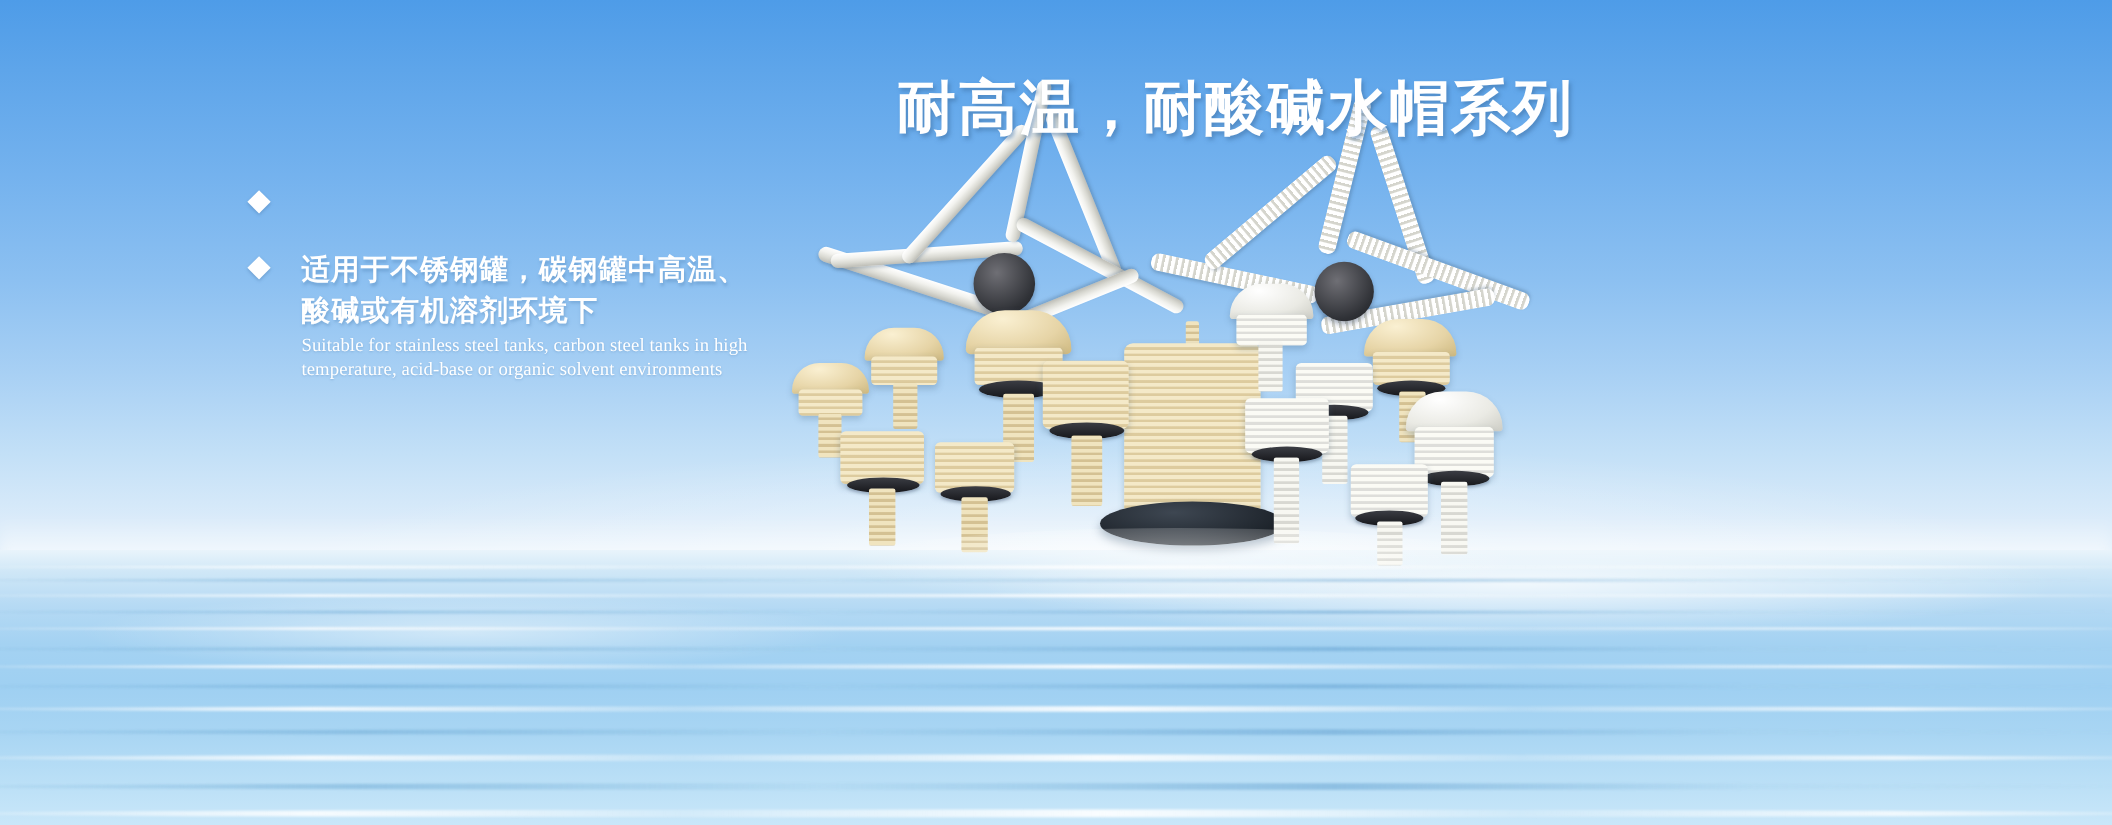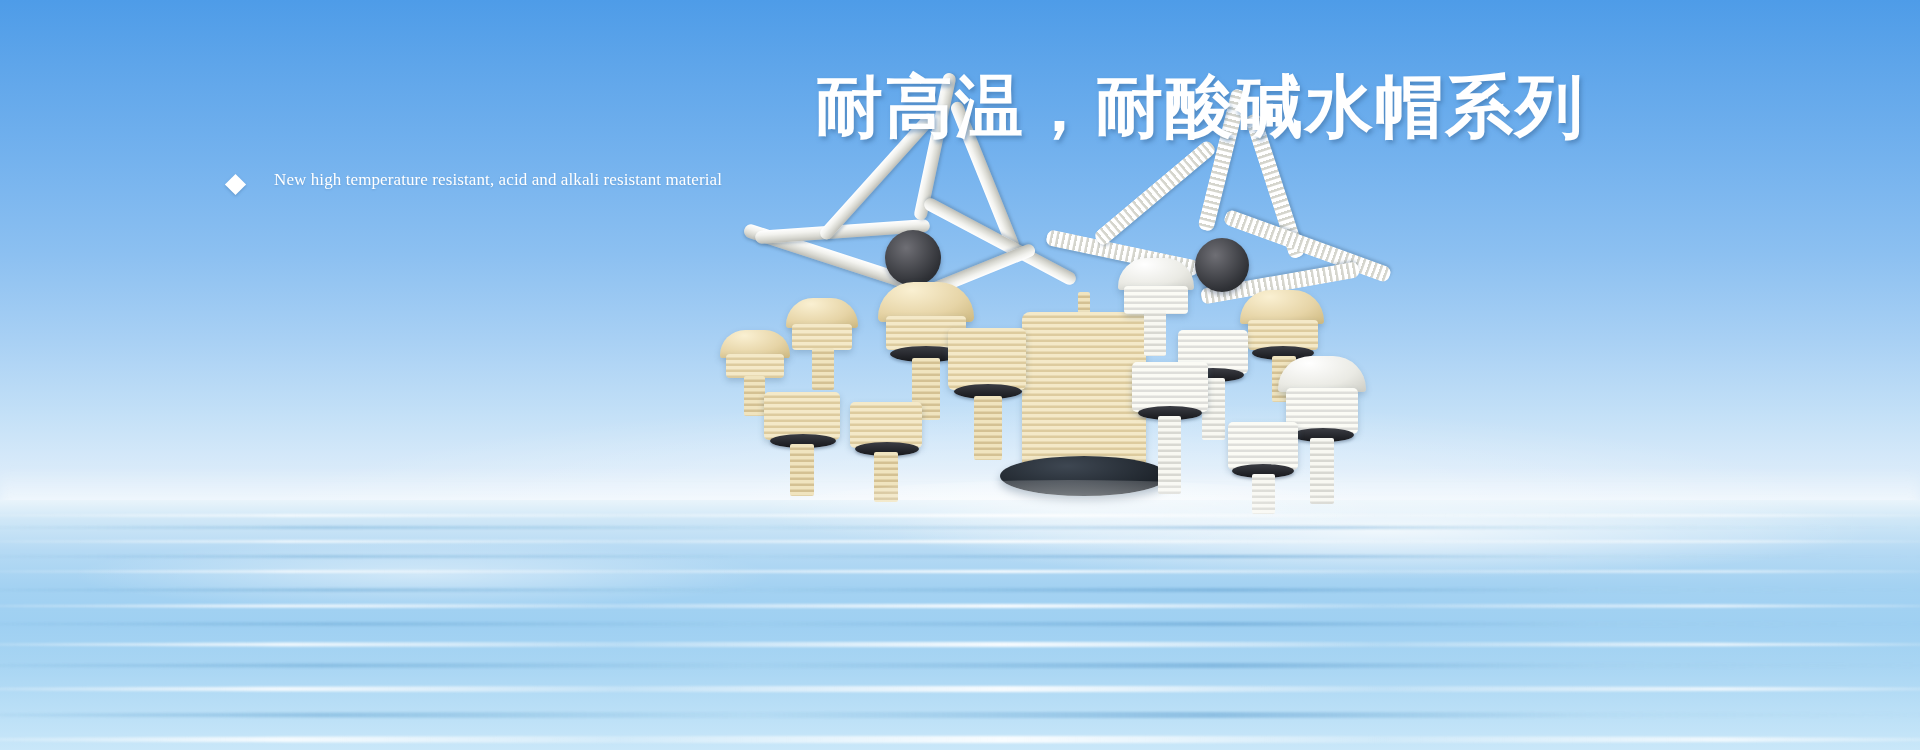--- a/index.html
+++ b/index.html
@@ -57,21 +57,21 @@
                radial-gradient(ellipse 500px 50px at 22% 30%, rgba(255,255,255,.45), rgba(255,255,255,0) 70%);
   }
   .horizon-glow {
     position:absolute; left:0; top:470px; width:1920px; height:90px;
     background:linear-gradient(to bottom, rgba(255,255,255,0), rgba(255,255,255,.75) 55%, rgba(255,255,255,0));
     filter:blur(6px);
   }
   
   .title {
     position:absolute; left:815px; top:62px;
-    font-size:68px; font-weight:bold; color:#ffffff;
+    font-size:54px; font-weight:bold; color:#ffffff;
     letter-spacing:2px;
     font-family:"DejaVu Sans","Liberation Sans", sans-serif;
     text-shadow:2px 3px 4px rgba(60,110,160,.55);
     white-space:nowrap;
   }
   .bullets { position:absolute; left:228px; top:168px; width:820px; }
   .bullet { position:relative; margin-bottom:52px; }
   .bullet .dia {
     position:absolute; left:0; top:8px;
     width:15px; height:15px; background:#ffffff;
@@ -255,18 +255,24 @@
 
     <div class="reflection" style="left:60px; top:350px; width:620px; height:70px;"></div>
   </div>
 
   <div class="title">耐高温，耐酸碱水帽系列</div>
 
   <div class="bullets">
 
     <div class="bullet" id="bullet-1">
       <span class="dia"></span>
-      <div class="en">New high temperature resistant, acid and alkali resistant material</div>
     </div>
 
+    <div class="bullet" id="bullet-2">
+      <span class="dia"></span>
+      <div class="cn">适用于不锈钢罐，碳钢罐中高温、</div>
+      <div class="cn">酸碱或有机溶剂环境下</div>
+      <div class="en">Suitable for stainless steel tanks, carbon steel tanks in high</div>
+      <div class="en">temperature, acid-base or organic solvent environments</div>
+    </div>
 
   </div>
 </div>
 
 </body></html>

